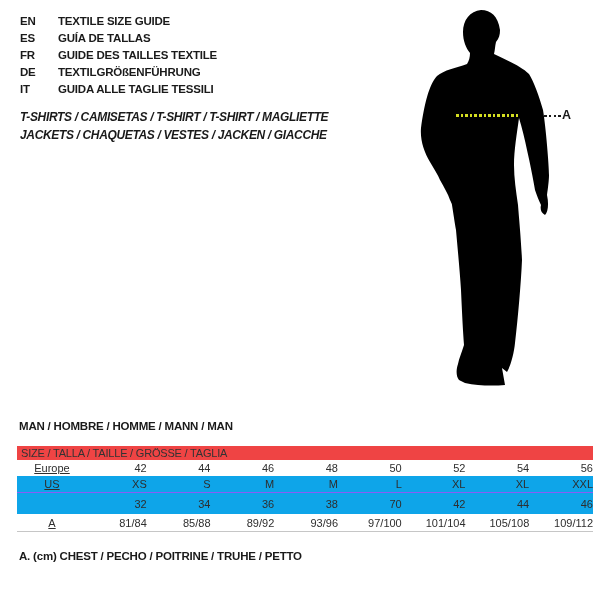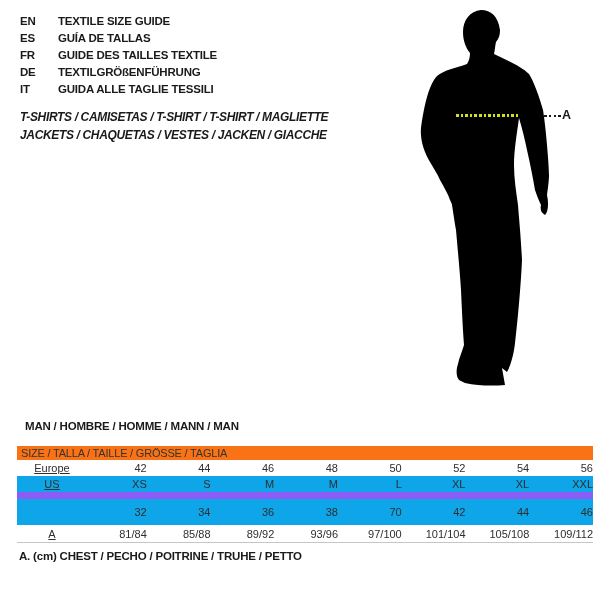--- a/index.html
+++ b/index.html
@@ -73,52 +73,52 @@
     position: absolute;
     left: 562px;
     top: 108px;
     font-size: 12.5px;
     font-weight: bold;
   }
 
   
   .section-title {
     position: absolute;
-    left: 25px;
+    left: 19px;
     top: 420px;
     font-size: 11.5px;
     font-weight: bold;
     letter-spacing: -0.2px;
     white-space: nowrap;
   }
 
   
   .size-table {
     position: absolute;
     left: 17px;
     top: 446px;
     width: 576px;
     font-size: 11px;
     color: #2e2e2e;
   }
   .st-header {
-    background: #f97316;
+    background: #ef4444;
     height: 14px;
     line-height: 14px;
     padding-left: 4px;
     color: #333333;
     letter-spacing: -0.2px;
   }
   .st-row {
     display: flex;
     height: 16px;
     align-items: center;
   }
   .st-row.shaded { background: #0ea5e9; }
-  .st-row.gap-above { border-top: 7px solid #8b5cf6; height: 33px; }
+  .st-row.gap-above { border-top: 1px solid #8b5cf6; height: 22px; }
   .st-row.last { height: 18px; border-bottom: 1px solid #c6c6c6; }
   .st-label {
     width: 66px;
     padding-left: 4px;
     text-align: center;
     text-decoration: underline;
   }
   .st-cell {
     flex: 1;
     text-align: right;

